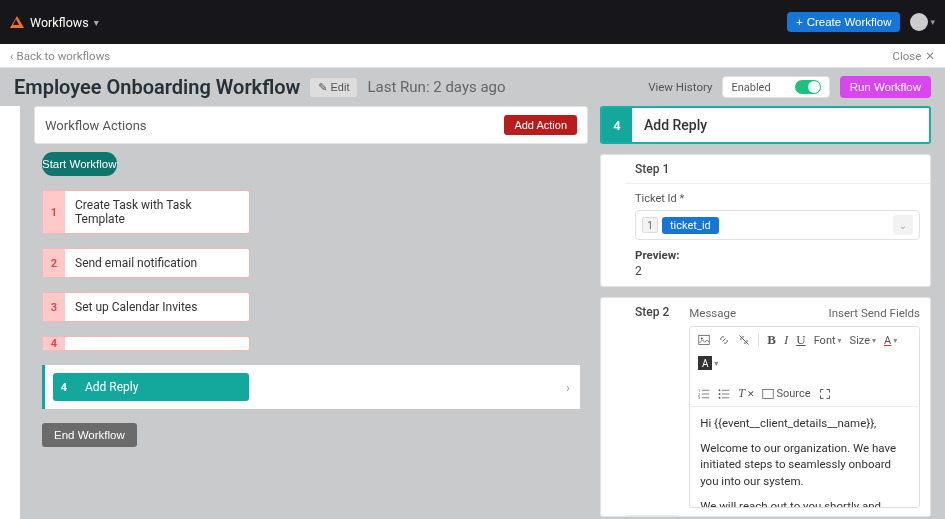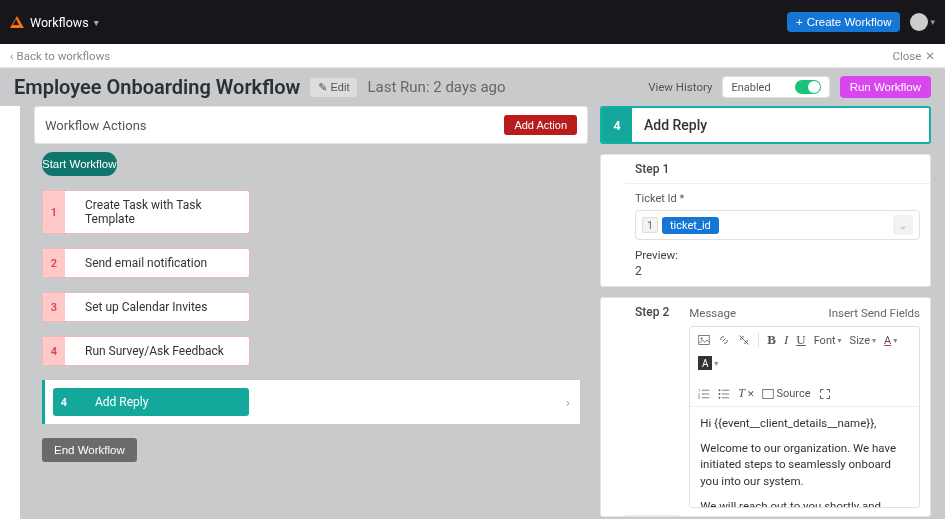--- a/index.html
+++ b/index.html
@@ -46,21 +46,21 @@
   .panel-hd .spacer { flex: 1; }
   .btn-gray { background: #b91c1c; color: #fff; border: none; border-radius: 3px; padding: 4px 10px; font-size: 11px; cursor: pointer; }
 
   .actions-body { flex: 1; padding: 8px 8px; display: flex; flex-direction: column; gap: 14px; overflow: auto; }
 
   .btn-green { background: #0f766e; color: #fff; border: none; border-radius: 11px; padding: 6px 0; font-size: 11.5px; cursor: pointer; align-self: flex-start; }
   .btn-darkgray { background: #6b6b6b; color: #fff; border: none; border-radius: 3px; padding: 6px 12px; font-size: 11.5px; cursor: pointer; align-self: flex-start; }
 
   .step-row { width: 208px; display: flex; align-items: stretch; background: #fff; border: 1px solid #f3b7b7; border-radius: 3px; overflow: hidden; cursor: pointer; }
   .step-row .num { width: 22px; background: #ffc9c9; color: #d44; display: flex; align-items: center; justify-content: center; font-size: 11px; font-weight: 600; flex-shrink: 0; }
-  .step-row .lbl { padding: 7px 20px; font-size: 12px; color: #333; flex: 1; }
+  .step-row .lbl { padding: 7px 10px; font-size: 12px; color: #333; flex: 1; }
 
   .step-row.selected-wrap { width: 100%; background: #fff; border: none; border-left: 3px solid #0fa8a0; border-radius: 0; align-items: center; padding: 8px 10px 8px 0; }
   .step-row.selected-wrap .inner { display: flex; align-items: stretch; border-radius: 3px; overflow: hidden; margin-left: 8px; width: 196px; }
   .step-row.selected-wrap .num { background: #14a89c; color: #fff; }
   .step-row.selected-wrap .lbl { background: #14a89c; color: #fff; }
   .step-row.selected-wrap .chev { margin-left: auto; color: #999; font-size: 13px; }
 
   
   .right .header-row { display: flex; align-items: stretch; background: #fff; border: 2px solid #16b1a6; border-radius: 3px; overflow: hidden; }
   .right .header-row .num { width: 30px; background: #14a89c; color: #fff; display: flex; align-items: center; justify-content: center; font-size: 13px; font-weight: 600; }
@@ -68,21 +68,21 @@
 
   .card { background: #ffffff; border: 1px solid #e3e3e3; border-radius: 3px; padding-left: 24px; }
   .card .card-title { padding: 7px 10px; font-size: 12px; color: #444; border-bottom: 1px solid #eee; font-weight: 500; }
   .card .card-body { padding: 8px 10px; }
 
   .field-lbl { font-size: 11px; color: #555; margin-bottom: 5px; }
   .ticket-box { border: 1px solid #e0e0e0; border-radius: 4px; padding: 4px 6px; display: flex; align-items: center; gap: 4px; }
   .chip-num { width: 16px; height: 16px; background: #f3f3f3; border: 1px solid #ddd; border-radius: 2px; display: flex; align-items: center; justify-content: center; font-size: 10px; color: #666; }
   .chip-blue { background: #1676d6; color: #fff; border-radius: 3px; padding: 2px 8px; font-size: 11px; }
   .ticket-box .dd { margin-left: auto; width: 20px; height: 20px; background: #f2f2f2; border-radius: 3px; display: flex; align-items: center; justify-content: center; color: #aaa; font-size: 10px; }
-  .preview { margin-top: 8px; font-size: 11.5px; color: #444; }
+  .preview { margin-top: 8px; font-size: 11.5px; color: #444; font-weight: bold; }
   .preview-val { font-size: 12px; color: #444; margin-top: 2px; }
 
   .step2body { font-size: 11.5px; display: flex; flex-direction: column; }
   .msgrow { display: flex; align-items: center; color: #666; margin-bottom: 6px; }
   .msgrow .r { margin-left: auto; cursor: pointer; }
 
   .editor { border: 1px solid #e0e0e0; border-radius: 3px; }
   .toolbar { display: flex; flex-wrap: wrap; align-items: center; gap: 8px; padding: 5px 8px; border-bottom: 1px solid #eee; color: #555; font-size: 11px; }
   .toolbar .tb { cursor: pointer; display: flex; align-items: center; gap: 2px; }
   .toolbar svg { width: 12px; height: 12px; }
@@ -158,21 +158,20 @@
       <div class="step-row">
         <div class="num">2</div>
         <div class="lbl">Send email notification</div>
       </div>
       <div class="step-row">
         <div class="num">3</div>
         <div class="lbl">Set up Calendar Invites</div>
       </div>
       <div class="step-row">
         <div class="num">4</div>
-        <div class="lbl">Run Survey/Ask Feedback</div>
       </div>
 
       <div class="step-row selected-wrap">
         <div class="inner">
           <div class="num">4</div>
           <div class="lbl">Add Reply</div>
         </div>
         <span class="chev">›</span>
       </div>
 

